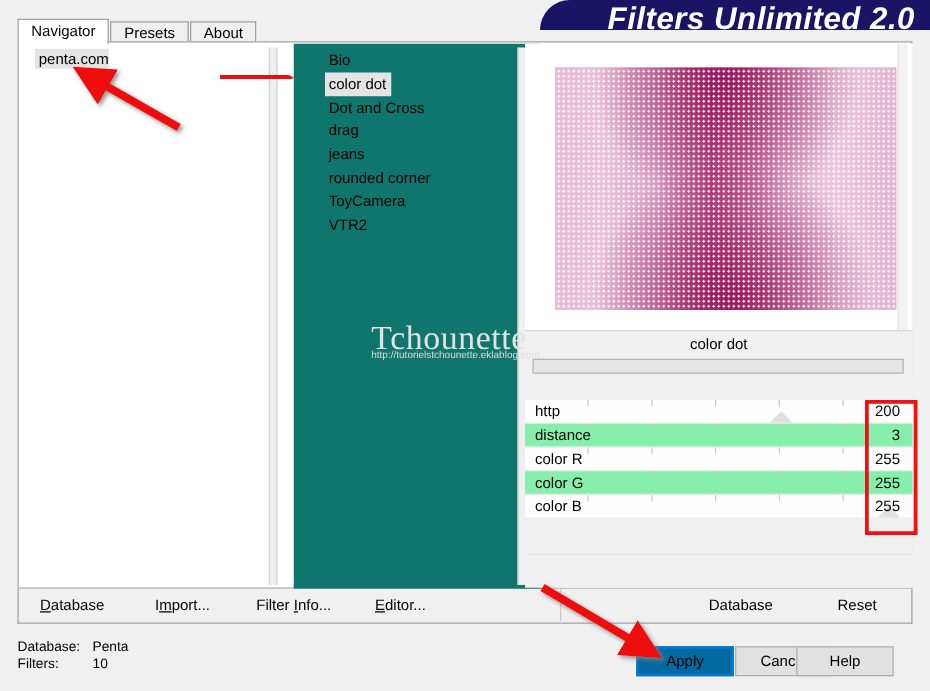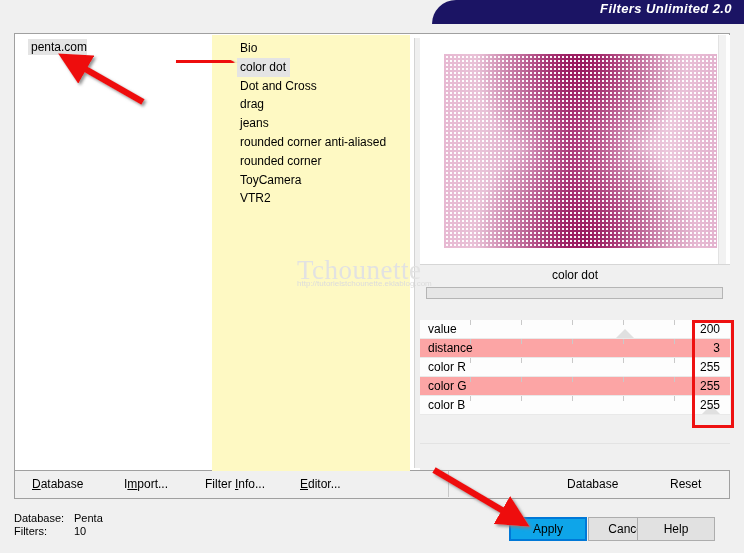--- a/index.html
+++ b/index.html
@@ -20,21 +20,21 @@
     left:432px;top:0;
     width:312px;height:24px;
     background:#1b1464;
     border-top-left-radius:24px 24px;
     overflow:hidden;
   }
   .title-banner .title-text{
     position:absolute;
     right:12px;top:1px;
     font-family:"Liberation Sans", sans-serif;
-    font-size:13px;
+    font-size:25px;
     font-style:italic;
     font-weight:bold;
     color:#ffffff;
     letter-spacing:0.4px;
     white-space:nowrap;
   }
   .banner-fill{
     position:absolute;left:0;top:0;width:744px;height:13px;background:#f0f0f0;
   }
 
@@ -95,22 +95,22 @@
     line-height:14px;
     white-space:nowrap;
   }
   .nav-item.selected{
     background:#e4e4e4;
   }
 
   
   .filter-list{
     position:absolute;
-    left:197px;top:1px;width:198px;height:434px;
-    background:#fef9c3;
+    left:220px;top:1px;width:198px;height:434px;
+    background:#0f766e;
     overflow:hidden;
     padding-top:4px;
   }
   .filter-item{
     display:block;
     margin:0 0 0 25px;
     padding:1px 4px 1px 3px;
     font-size:12px;
     line-height:16.8px;
     white-space:nowrap;
@@ -175,21 +175,21 @@
   .param-gap{
     position:absolute;left:0;top:36px;width:310px;height:18px;background:#f0f0f0;
   }
 
   .param-rows{
     position:absolute;left:0;top:55px;width:310px;
   }
   .param-row{
     position:relative;
     height:18px;
-    background:#fca5a5;
+    background:#86efac;
     border-bottom:1px solid #e9e9e9;
   }
   .param-row:nth-child(odd){background:#fdfdfd;}
   .param-label{
     position:absolute;left:8px;top:2px;font-size:12px;color:#000;
   }
   .param-value{
     position:absolute;right:10px;top:2px;font-size:12px;color:#000;text-align:right;
   }
   .param-ticks{
@@ -236,21 +236,21 @@
     height:24px;width:78px;
     background:#e1e1e1;
     border:1px solid #adadad;
     box-sizing:border-box;
     font-size:12px;
     line-height:22px;
     text-align:center;
     color:#000;
   }
   .dlg-btn.primary{
-    background:#0ea5e9;
+    background:#0369a1;
     border:2px solid #0078d7;
     line-height:20px;
   }
 
   
   .anno{position:absolute;pointer-events:none;}
   .redbox{
     position:absolute;
     border:3px solid #ee1111;
     box-sizing:border-box;
@@ -279,36 +279,38 @@
 </head>
 <body>
 
 <div id="app">
 
   <div class="banner-fill"></div>
   <div class="title-banner">
     <span class="title-text">Filters Unlimited 2.0</span>
   </div>
 
+  <div class="tabstrip">
+    <span class="tab active">Navigator</span><span class="tab">Presets</span><span class="tab">About</span>
+  </div>
 
   <div class="main-frame">
 
     <div class="nav-list">
       <span class="nav-item selected">penta.com</span>
     </div>
 
     <div class="splitter" style="left:200px;"></div>
 
     <div class="filter-list">
       <span class="filter-item">Bio</span>
       <span class="filter-item selected">color dot</span>
       <span class="filter-item">Dot and Cross</span>
       <span class="filter-item">drag</span>
       <span class="filter-item">jeans</span>
-      <span class="filter-item">rounded corner anti-aliased</span>
       <span class="filter-item">rounded corner</span>
       <span class="filter-item">ToyCamera</span>
       <span class="filter-item">VTR2</span>
     </div>
 
     <div class="splitter" style="left:399px;"></div>
 
     <div class="right-col">
 
       <div class="preview-wrap">
@@ -319,21 +321,21 @@
       </div>
 
       <div class="param-band">
         <div class="param-title">color dot</div>
         <div class="param-progress"></div>
         <div class="param-gap" style="top:36px;"></div>
 
         <div class="param-rows">
 
           <div class="param-row">
-            <span class="param-label">value</span>
+            <span class="param-label">http</span>
             <span class="param-ticks">
                 <i style="left:0%"></i>
                 <i style="left:25%"></i>
                 <i style="left:50%"></i>
                 <i style="left:75%"></i>
                 <i style="left:100%"></i>
               </span>
             <span class="param-thumb" style="left:196px;"></span>
             <span class="param-value">200</span>
           </div>

